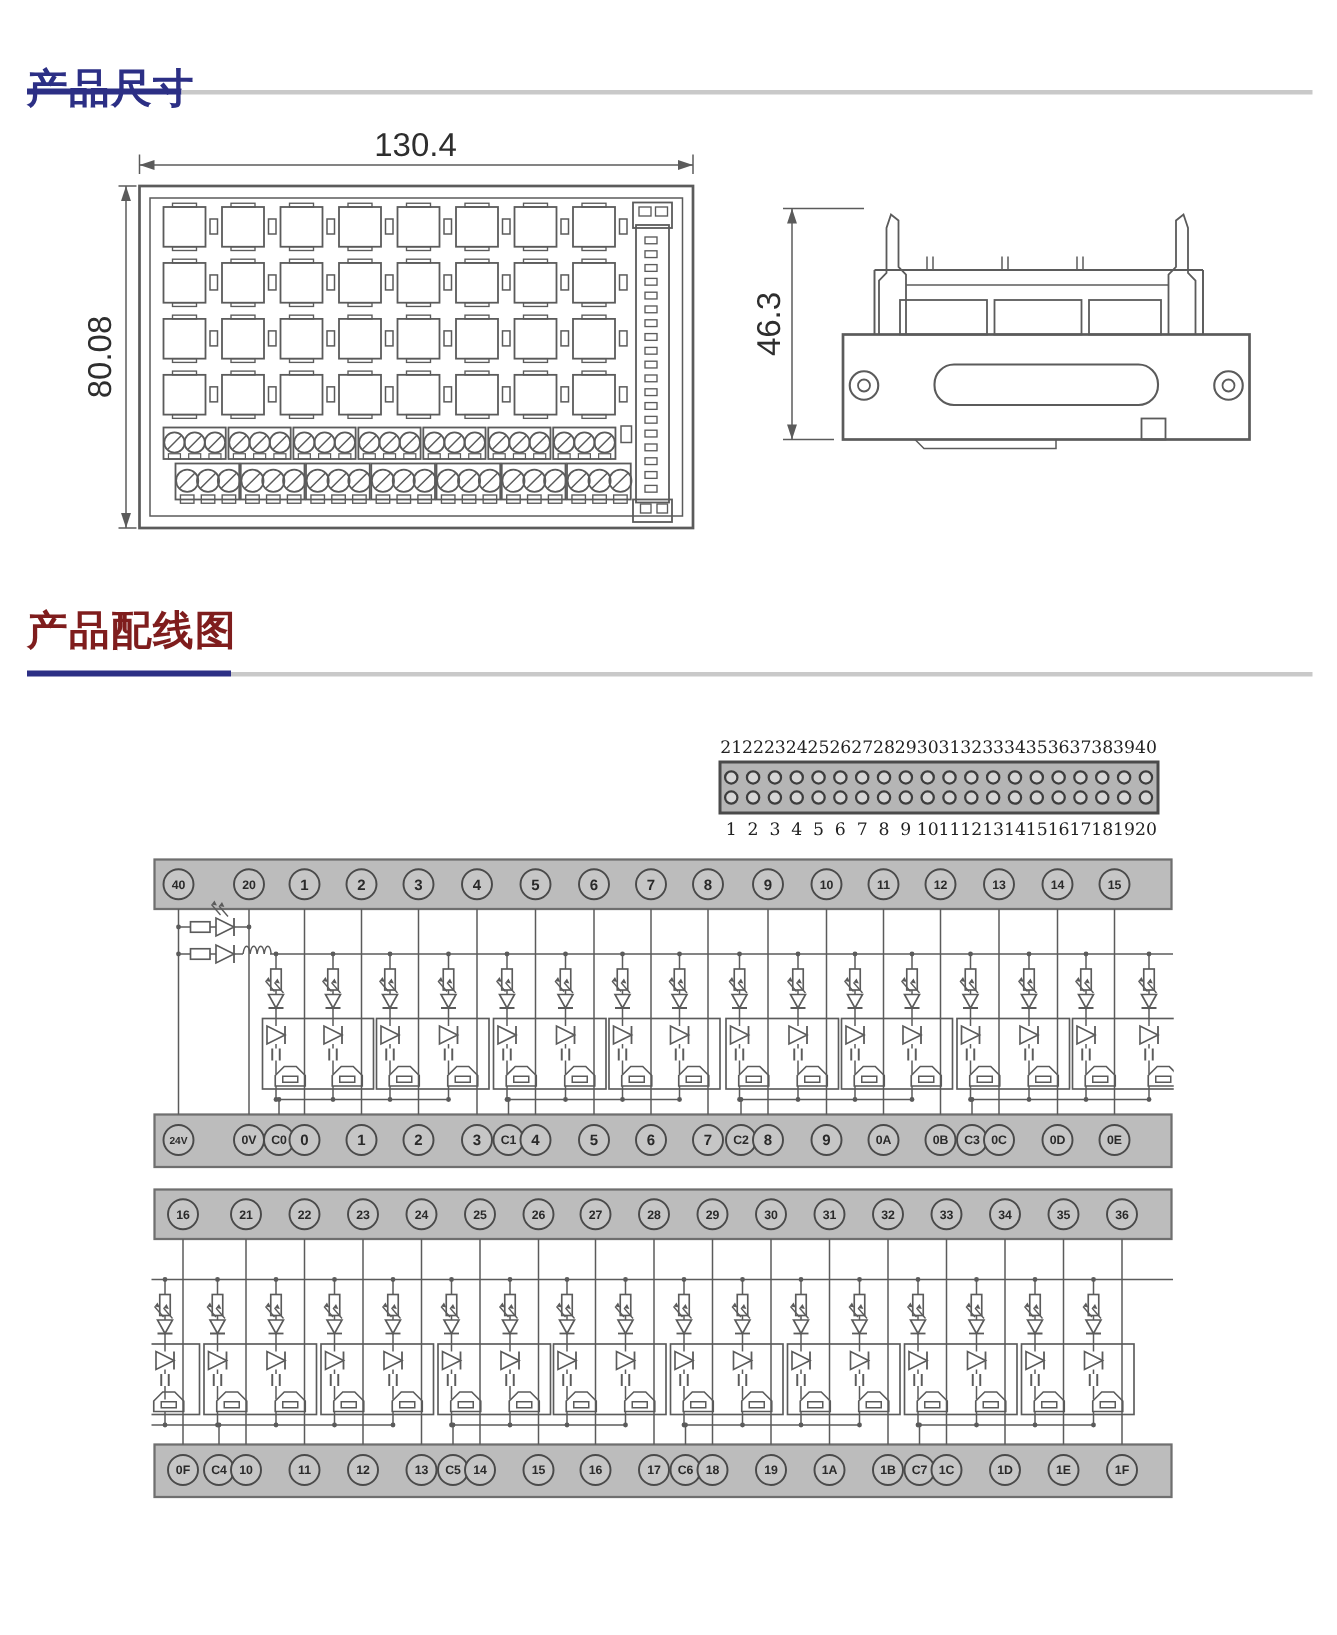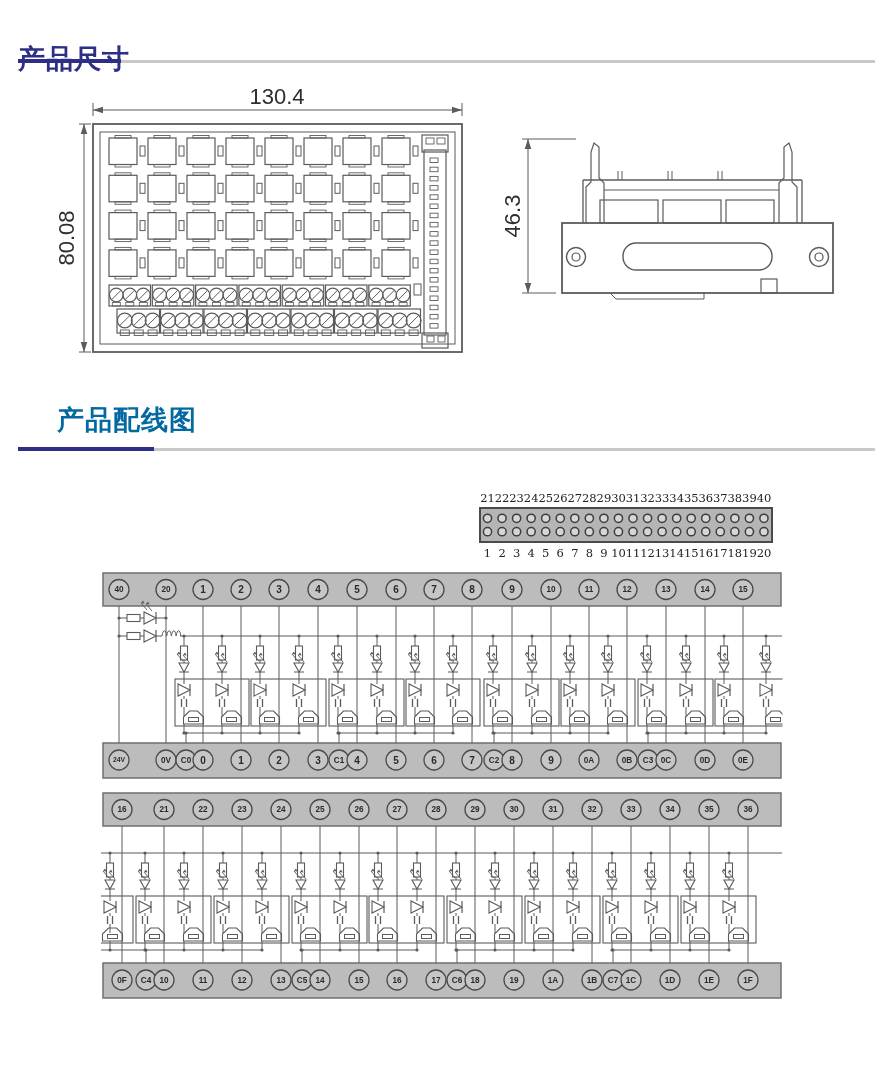--- a/index.html
+++ b/index.html
@@ -20,21 +20,21 @@
   .dim-label{font-size:22px;fill:#2e2e2e;}
   .pin-num{font-family:"DejaVu Serif", serif;font-size:11.5px;fill:#222;}
 </style>
 </head>
 <body>
 
 <h2 class="sec-title" id="title-dimensions" style="color: rgb(44, 47, 133);">产品尺寸</h2>
 <div class="rule-navy" id="rule1-navy" style="background: rgb(44, 47, 133);"></div>
 <div class="rule-gray" id="rule1-gray" style="background: rgb(201, 201, 201);"></div>
 
-<h2 class="sec-title" id="title-wiring" style="color: #0369a1; margin-left: 39px;">产品配线图</h2>
+<h2 class="sec-title" id="title-wiring" style="color: #7f1d1d;">产品配线图</h2>
 <div class="rule-navy" id="rule2-navy" style="background: rgb(44, 47, 133);"></div>
 <div class="rule-gray" id="rule2-gray" style="background: rgb(201, 201, 201);"></div>
 
 <svg id="art" width="891" height="1090" viewBox="0 0 891 1090">
   <defs>
     <clipPath id="cb1">
         <rect x="101" y="560" width="681.5" height="230"></rect>
       </clipPath>
     <clipPath id="cb2">
         <rect x="101" y="785" width="681.5" height="225"></rect>

